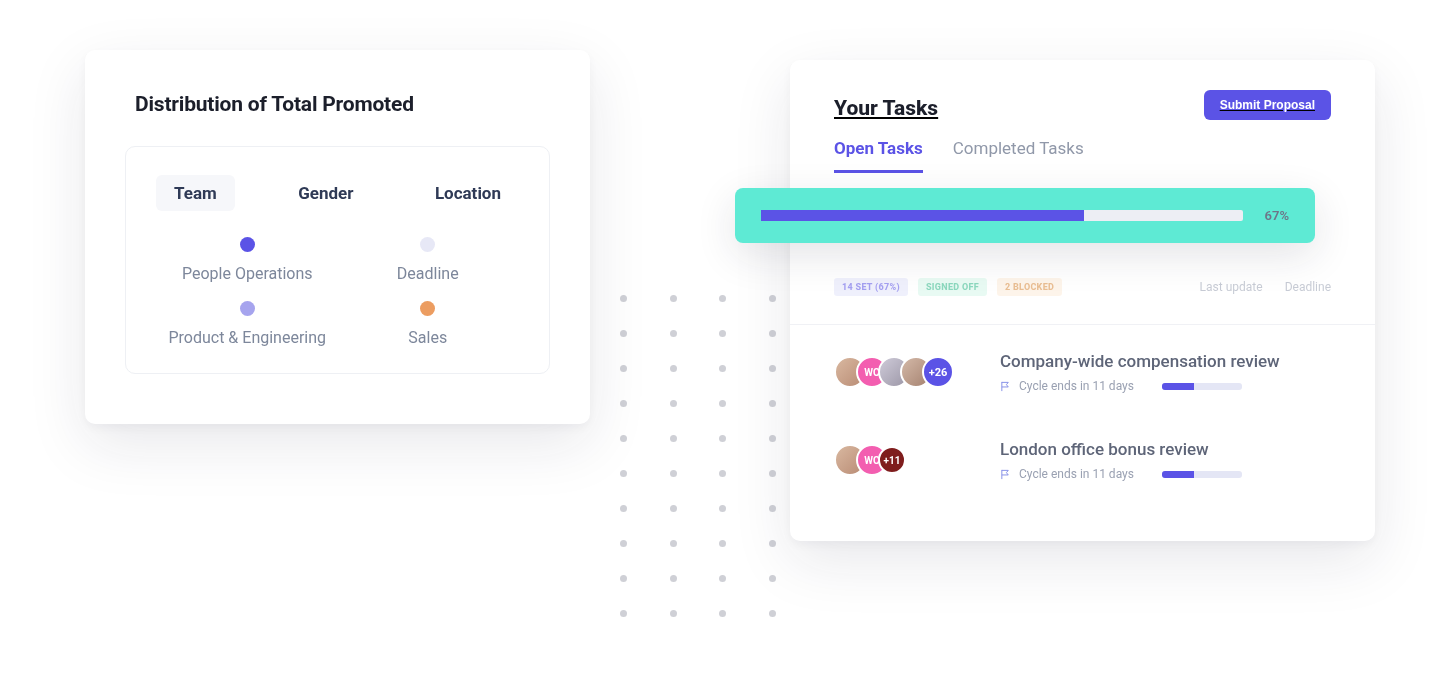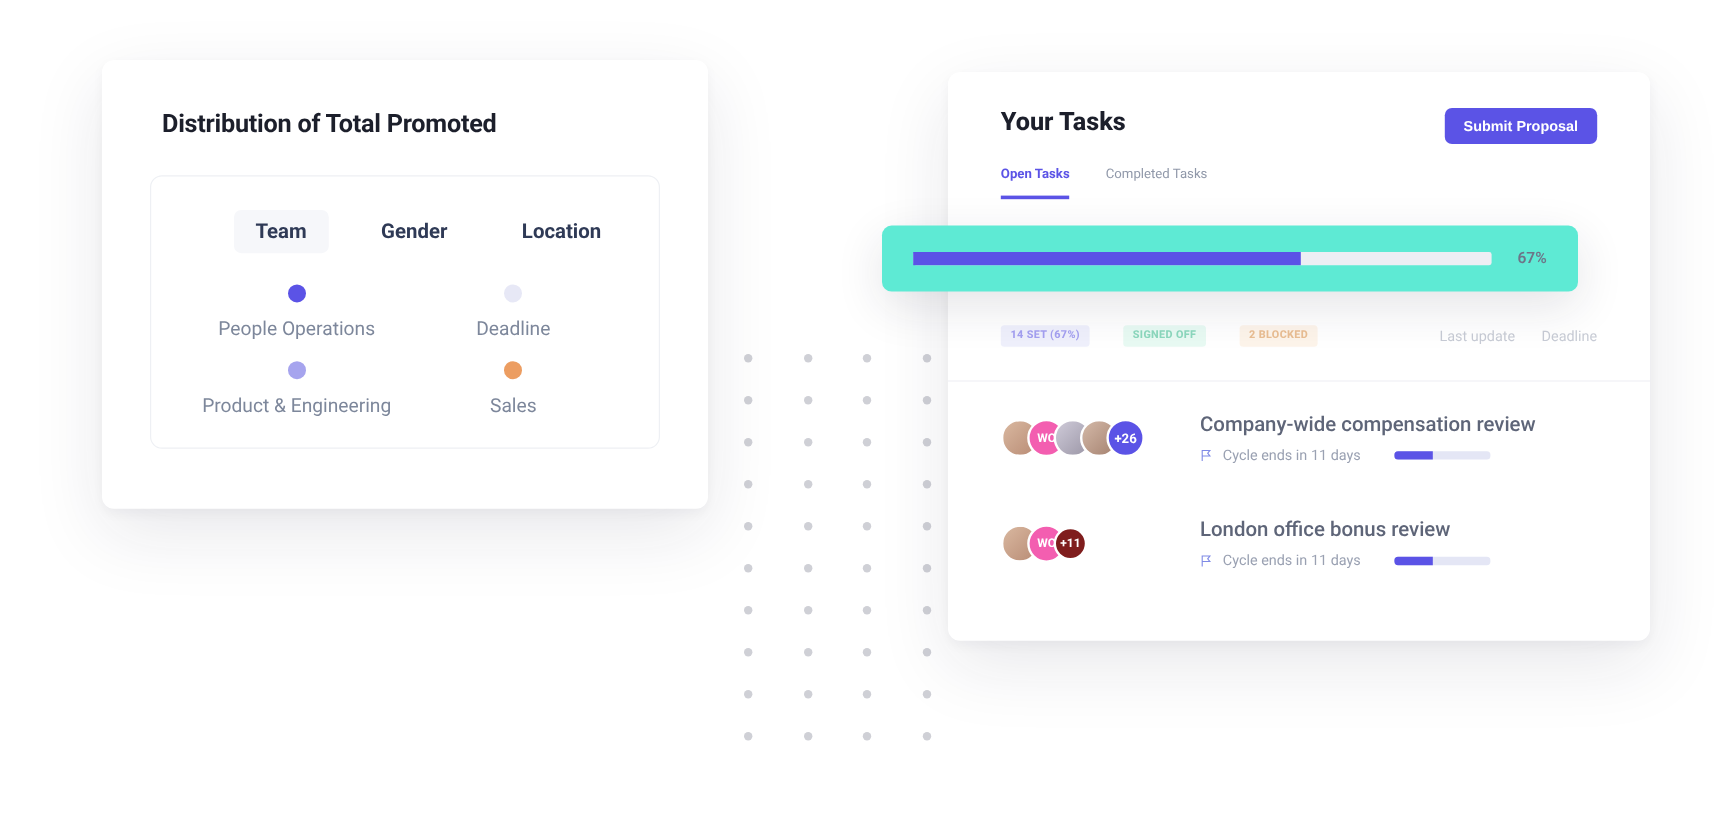--- a/index.html
+++ b/index.html
@@ -50,21 +50,21 @@
     letter-spacing: -0.2px;
   }
   .inner-panel {
     border: 1px solid #eef0f4;
     border-radius: 10px;
     padding: 28px 30px 26px 30px;
   }
   .tab-row {
     display: flex;
     gap: 26px;
-    justify-content: flex-end;
+    justify-content: space-between;
     margin-bottom: 26px;
   }
   .tab-btn {
     font-size: 17px;
     font-weight: 700;
     color: #2f3a56;
     padding: 8px 18px;
     border-radius: 6px;
     cursor: pointer;
   }
@@ -107,40 +107,41 @@
     left: 790px;
     top: 60px;
     width: 585px;
     background: #ffffff;
     border-radius: 10px;
     box-shadow: 0 20px 60px rgba(30,30,60,0.10), 0 4px 10px rgba(30,30,60,0.04);
     padding: 30px 0 40px 0;
     z-index: 2;
   }
   .cr-header {
-    display: flex; align-items: flex-start; justify-content: space-between;
+    display: flex; align-items: flex-end; justify-content: space-between;
     padding: 0 44px 0 44px;
+    text-decoration: underline;
   }
   .cr-header h2 {
     margin: 0; font-size: 21px; font-weight: 800; color: #1c1f2b;
   }
   .btn-primary {
     background: #5b53e6;
     color: #fff;
     font-size: 12px;
     font-weight: 600;
     padding: 8px 16px;
     border-radius: 6px;
     border: none;
     cursor: pointer;
   }
   .cr-tabs {
     display: flex; gap: 30px;
     padding: 18px 44px 0 44px;
-    font-size: 11px;
+    font-size: 17px;
     color: #9098a9;
   }
   .cr-tab { cursor: pointer; padding-bottom: 12px; }
   .cr-tab.active {
     color: #5b53e6; font-weight: 700;
     border-bottom: 3px solid #5b53e6;
   }
 
   
   .progress-float {
@@ -160,21 +161,21 @@
     background: #edeef4; border-radius: 2px;
     position: relative;
   }
   .pf-fill {
     position: absolute; left: 0; top: 0; bottom: 0;
     background: #5b53e6;
   }
   .pf-label { font-size: 13px; color: #6d7588; font-weight: 600; }
 
   .status-row {
-    display: flex; gap: 28px; align-items: center;
+    display: flex; gap: 10px; align-items: center;
     padding: 0 44px;
     margin-top: 105px; 
     opacity: 0.55;
   }
   .chip {
     font-size: 9px; font-weight: 800; letter-spacing: 0.3px;
     padding: 4px 8px; border-radius: 3px;
   }
   .chip.blue  { background: #e3e5fb; color: #5b53e6; }
   .chip.green { background: #d7f6ea; color: #2fb98a; }

